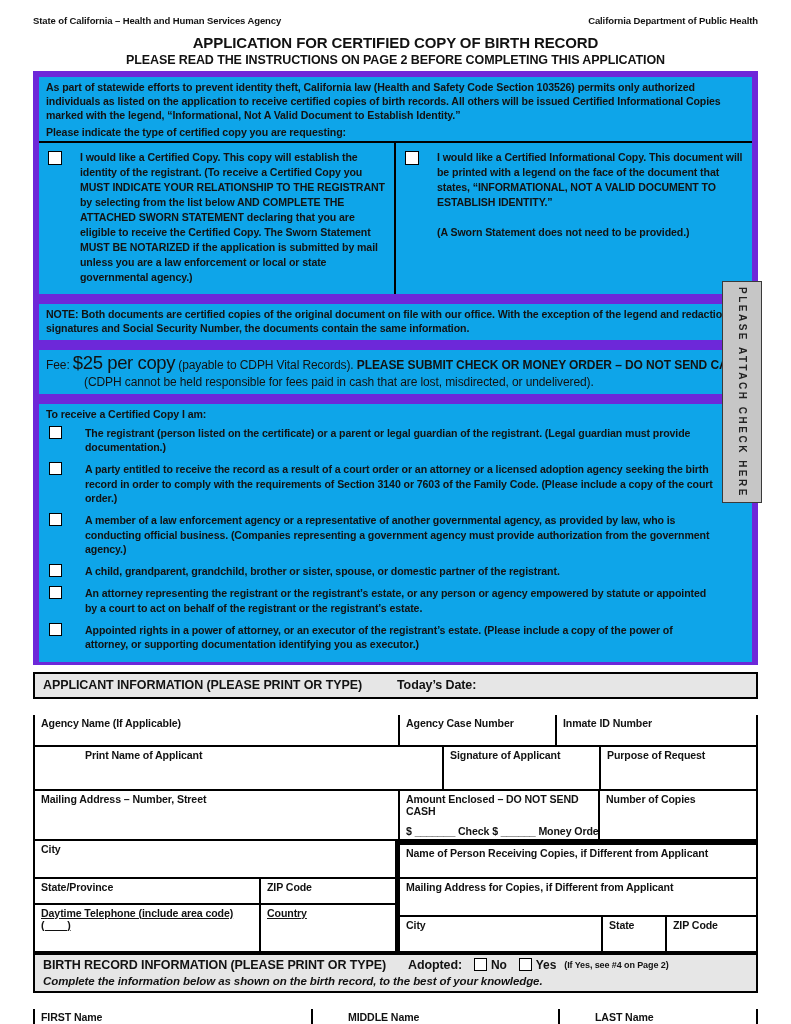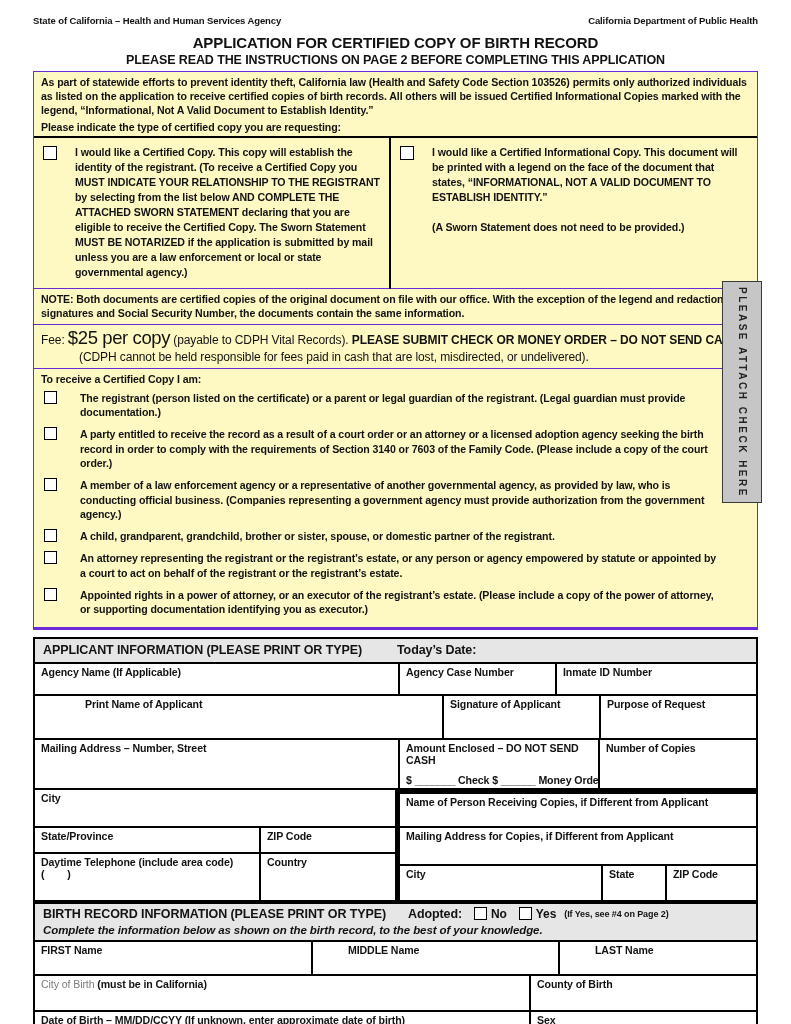--- a/index.html
+++ b/index.html
@@ -9,21 +9,21 @@
     background:#fff; color:#121212;
     font-family:"Liberation Sans", sans-serif;
     letter-spacing:-0.1px;
   }
   .inner { margin: 0 33px; padding-top: 15px; }
 
   .tophead { display:flex; justify-content:space-between; font-size:9.5px; font-weight:bold; }
   .title   { text-align:center; font-size:15px; font-weight:bold; margin-top:8px; }
   .subtitle{ text-align:center; font-size:12.5px; font-weight:bold; margin:2px 0 4px; }
 
-  .box { border:1px solid #6d28d9; margin-top:-2px; background:#fef9c3; }
+  .box { border:6px solid #6d28d9; margin-top:-2px; background:#0ea5e9; }
   .box.first { margin-top:2px; }
 
   .intro  { padding:4px 7px 2px; font-size:10.6px; font-weight:bold; line-height:1.32; }
   .prompt { padding:1px 7px 3px; font-size:10.6px; font-weight:bold; }
   .opt-row  { display:flex; border-top:2px solid #000; }
   .opt-cell { padding:7px 9px 9px; display:flex; gap:18px; align-items:flex-start;
               font-size:10.6px; font-weight:bold; line-height:1.42; }
   .opt-cell.left  { flex:none; width:357px; border-right:2px solid #000; }
   .opt-cell.right { flex:1; }
   .cb { width:13px; height:13px; border:1.7px solid #000; background:#fff; flex:none; display:inline-block; }
@@ -38,36 +38,36 @@
 
   .elig-box  { padding:4px 7px 2px; border-bottom-width:3px; }
   .elig-head { font-size:10.6px; font-weight:bold; margin-bottom:6px; }
   .elig-item { display:flex; gap:23px; align-items:flex-start; margin-bottom:8px;
                padding:0 28px 0 3px; font-size:10.6px; font-weight:bold; line-height:1.35; }
 
   .bar { border:2px solid #000; background:#e6e6e6; }
   .applicant-bar { margin-top:7px; position:relative; padding:4px 8px 5px; font-size:12.5px; font-weight:bold; }
   .applicant-date{ position:absolute; left:362px; top:4px; }
 
-  .tbl { border:2px solid #000; border-top:none; margin-top:0; }
+  .tbl { border:2px solid #000; border-top:none; margin-top:16px; }
   .row { display:grid; border-bottom:2px solid #000; }
   .row:last-child { border-bottom:none; }
   .cols-a { grid-template-columns:365px 157px 1fr; height:32px; }
   .cols-b { grid-template-columns:365px 157px 1fr; height:44px;padding-left:44px; }
   .cols-c { grid-template-columns:365px 200px 1fr; height:50px; }
   .cell { border-right:2px solid #000; padding:2px 6px; font-size:10.6px; font-weight:bold; overflow:hidden; }
   .cell:last-child { border-right:none; }
   .amount-cell { display:flex; flex-direction:column; justify-content:space-between; }
   .pre { white-space:pre; }
 
   .def { display:flex; }
   .def-left  { width:360px; flex:none; }
   .def-left .lr1 { height:38px; border-bottom:2px solid #000; }
   .def-left .lr2 { height:26px; border-bottom:2px solid #000; display:grid; grid-template-columns:226px 1fr; }
-  .def-left .lr3 { height:46px; display:grid; grid-template-columns:226px 1fr; }
+  .def-left .lr3 { height:46px; display:grid; grid-template-columns:226px 1fr;text-decoration:underline; }
   .def-left .cell{ height:100%; }
   .def-right { flex:1; border-left:5px solid #000; border-top:4px solid #000; }
   .def-right .rr1 { height:34px; border-bottom:2px solid #000; }
   .def-right .rr2 { height:38px; border-bottom:2px solid #000; }
   .def-right .rr3 { height:34px; display:grid; grid-template-columns:1fr 64px 89px; }
   .plaincell { padding:2px 6px; font-size:10.6px; font-weight:bold; }
 
   .birth-bar { padding:3px 8px 4px; }
   .birth-line1 { display:flex; align-items:center; font-size:12.5px; font-weight:bold; }
   .birth-line1 .adopted { margin-left:22px; }

